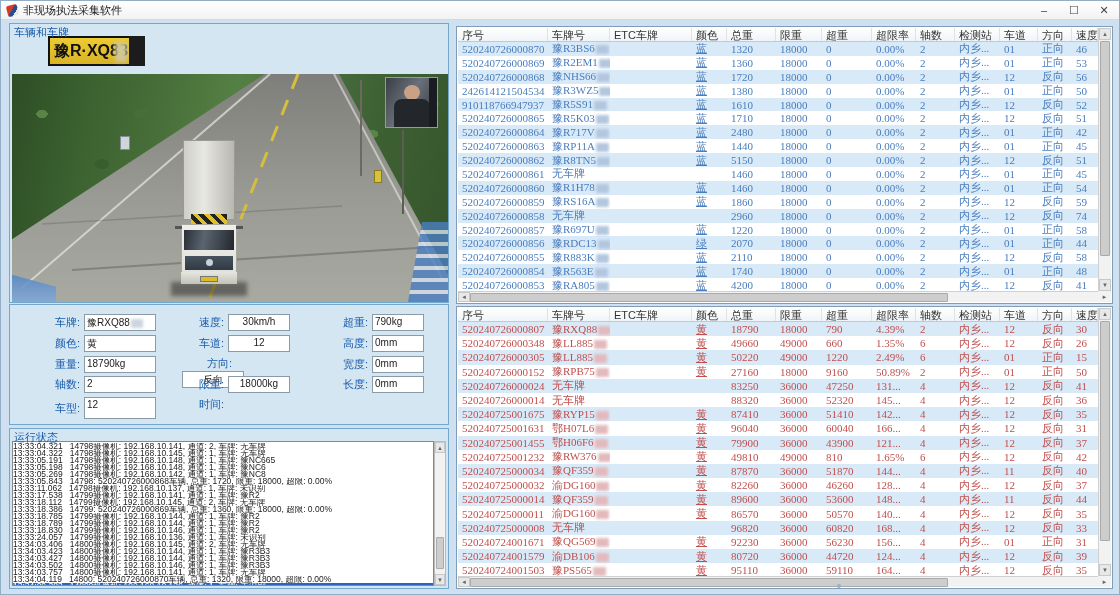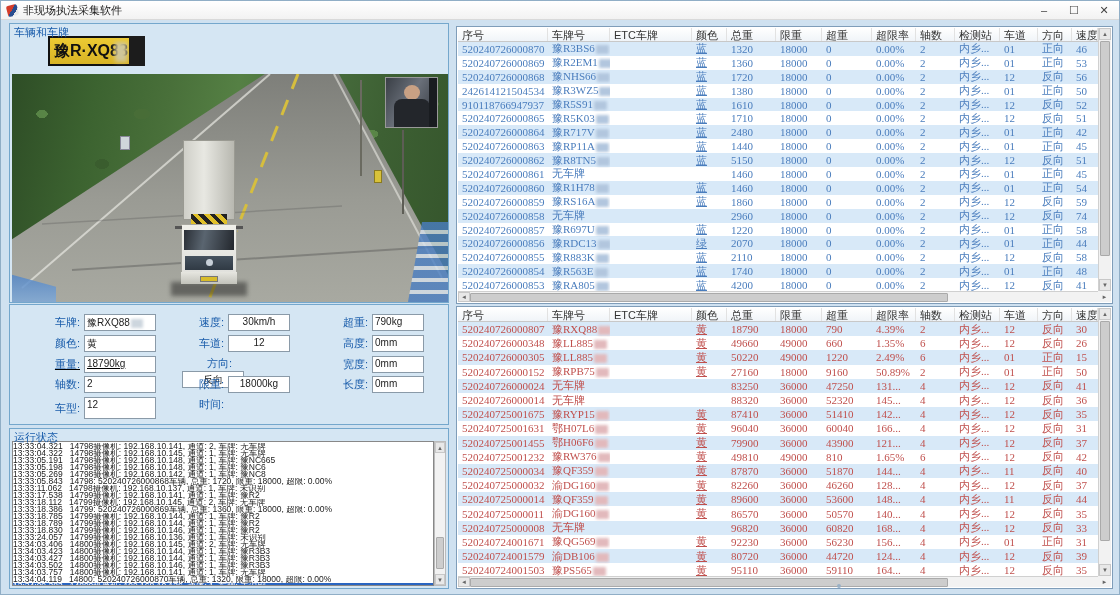--- a/index.html
+++ b/index.html
@@ -181,21 +181,21 @@
   <div class="groupbox form-box" style="left:8px; top:303px; width:440px; height:121px;">
 
     <div class="field" style="left:28px; top:9px;">
       <span class="flabel">车牌:</span>
       <div class="finput w72"><span>豫RXQ88</span><span class="censor-inline"></span></div>
     </div>
     <div class="field" style="left:28px; top:30px;">
       <span class="flabel">颜色:</span>
       <div class="finput w72"><span>黄</span></div>
     </div>
-    <div class="field" style="left:28px; top:51px;text-decoration:underline;">
+    <div class="field" style="left:28px; top:51px;">
       <span class="flabel">重量:</span>
       <div class="finput w72"><span>18790kg</span></div>
     </div>
     <div class="field" style="left:28px; top:71px;">
       <span class="flabel">轴数:</span>
       <div class="finput w72"><span>2</span></div>
     </div>
     <div class="field" style="left:28px; top:92px;">
       <span class="flabel">车型:</span>
       <div class="finput w72 tall"><span>12</span></div>

